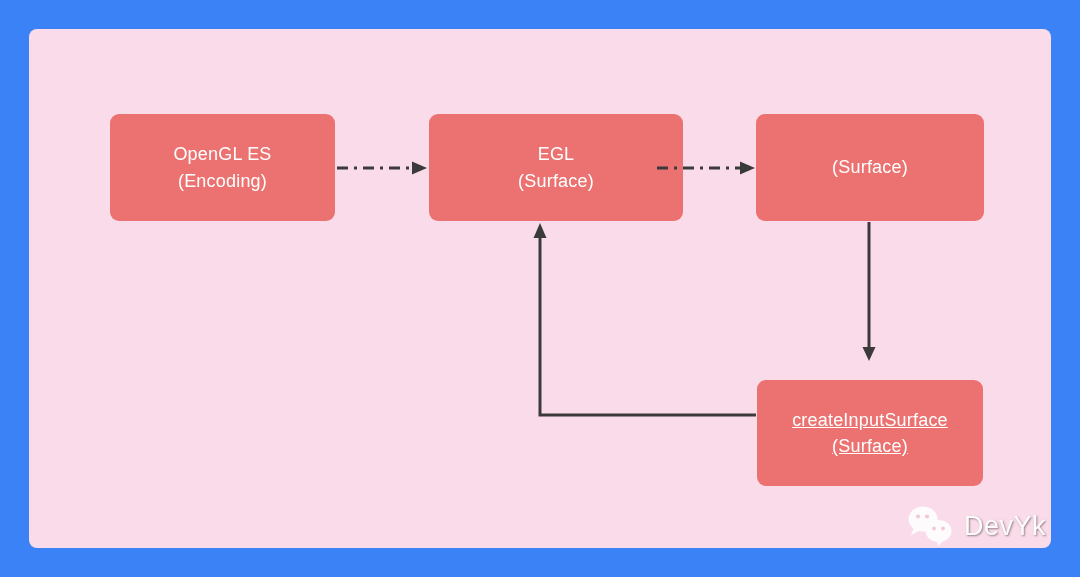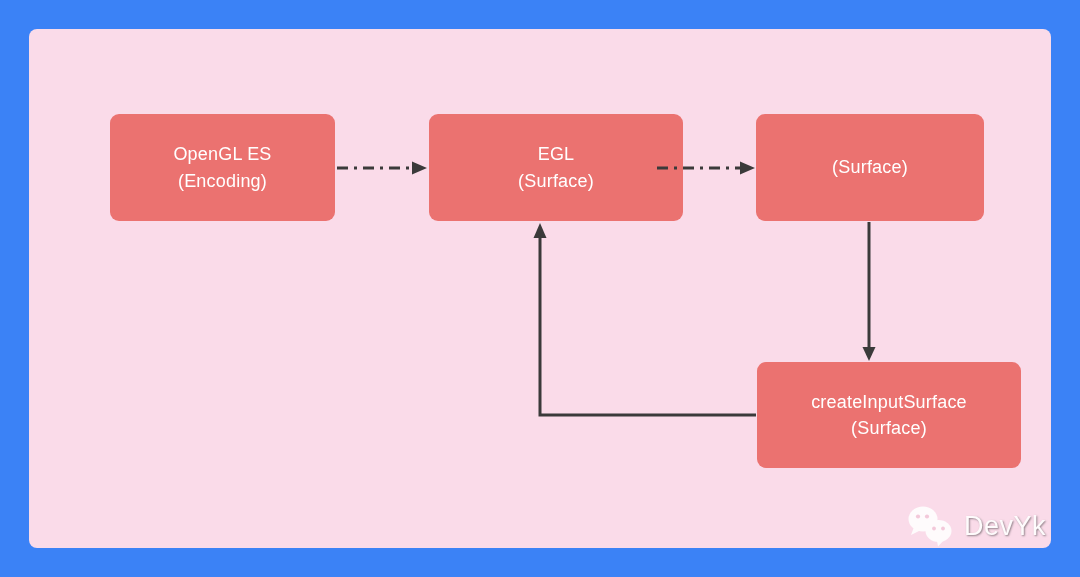--- a/index.html
+++ b/index.html
@@ -35,21 +35,21 @@
     justify-content: center;
     text-align: center;
     font-size: 18px;
     line-height: 1.45;
     letter-spacing: 0.2px;
   }
   .node span { display: block; }
   #node-opengl        { left: 110px; top: 114px; width: 225px; height: 107px; }
   #node-egl           { left: 429px; top: 114px; width: 254px; height: 107px; }
   #node-mediacodec    { left: 756px; top: 114px; width: 228px; height: 107px; }
-  #node-createsurface { left: 757px; top: 362px; width: 264px; height: 106px; }
+  #node-createsurface { left: 757px; top: 380px; width: 226px; height: 106px; text-decoration: underline; }
   svg.arrows {
     position: absolute;
     left: 0;
     top: 0;
     width: 1080px;
     height: 577px;
     pointer-events: none;
   }
   .watermark {
     position: absolute;

